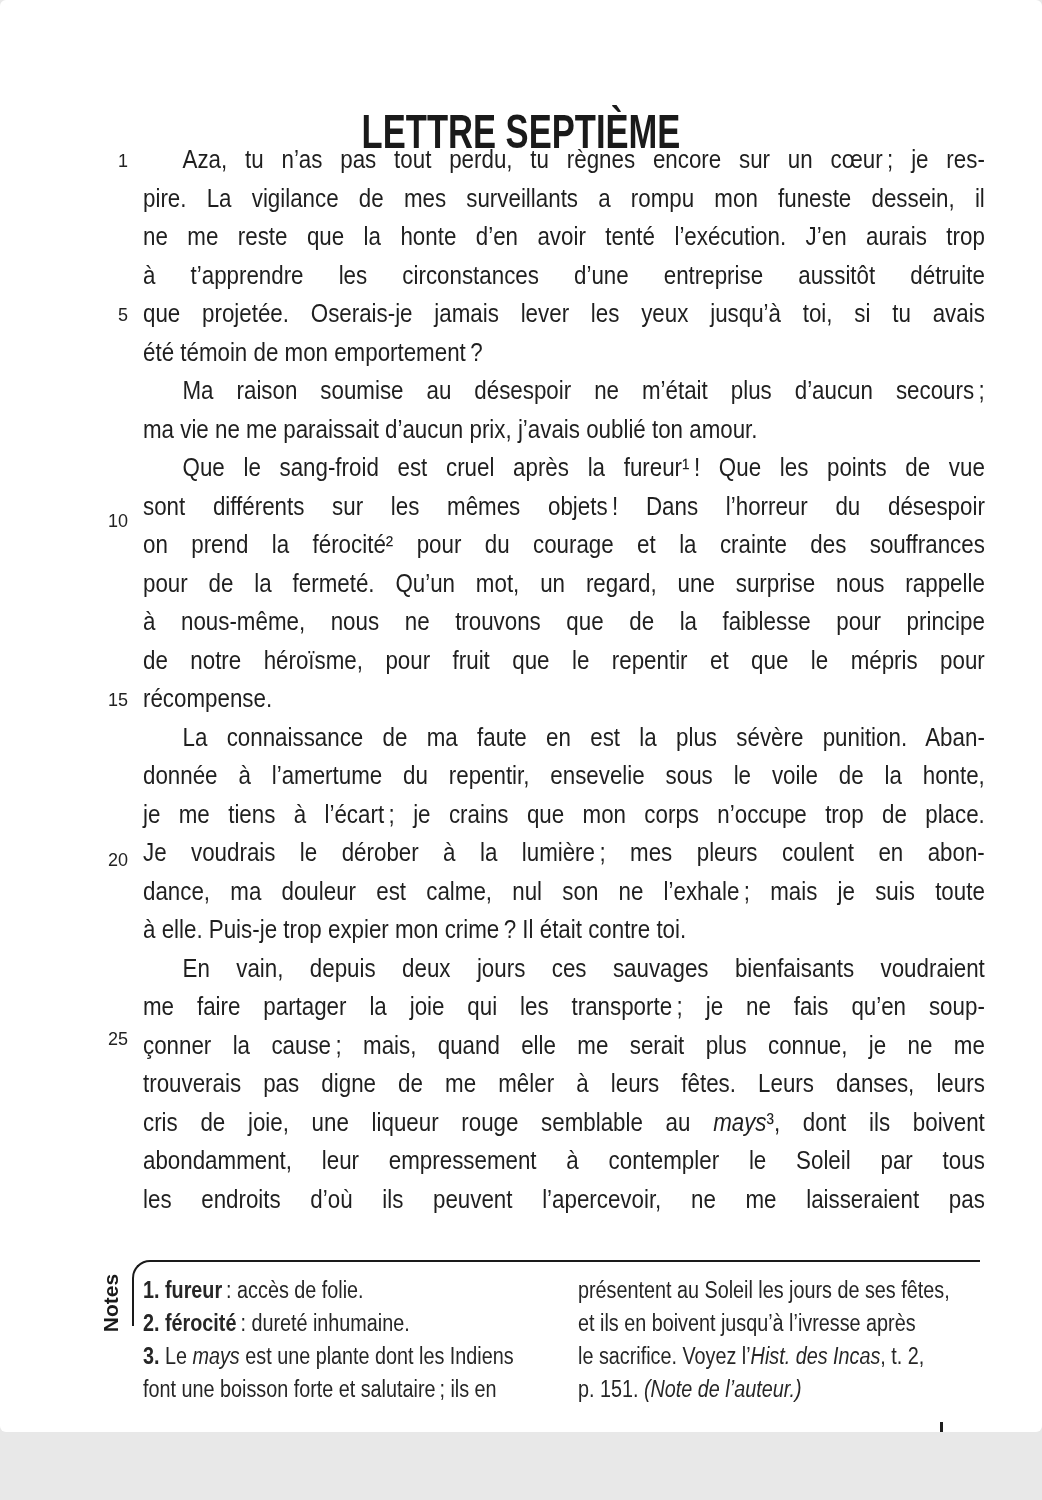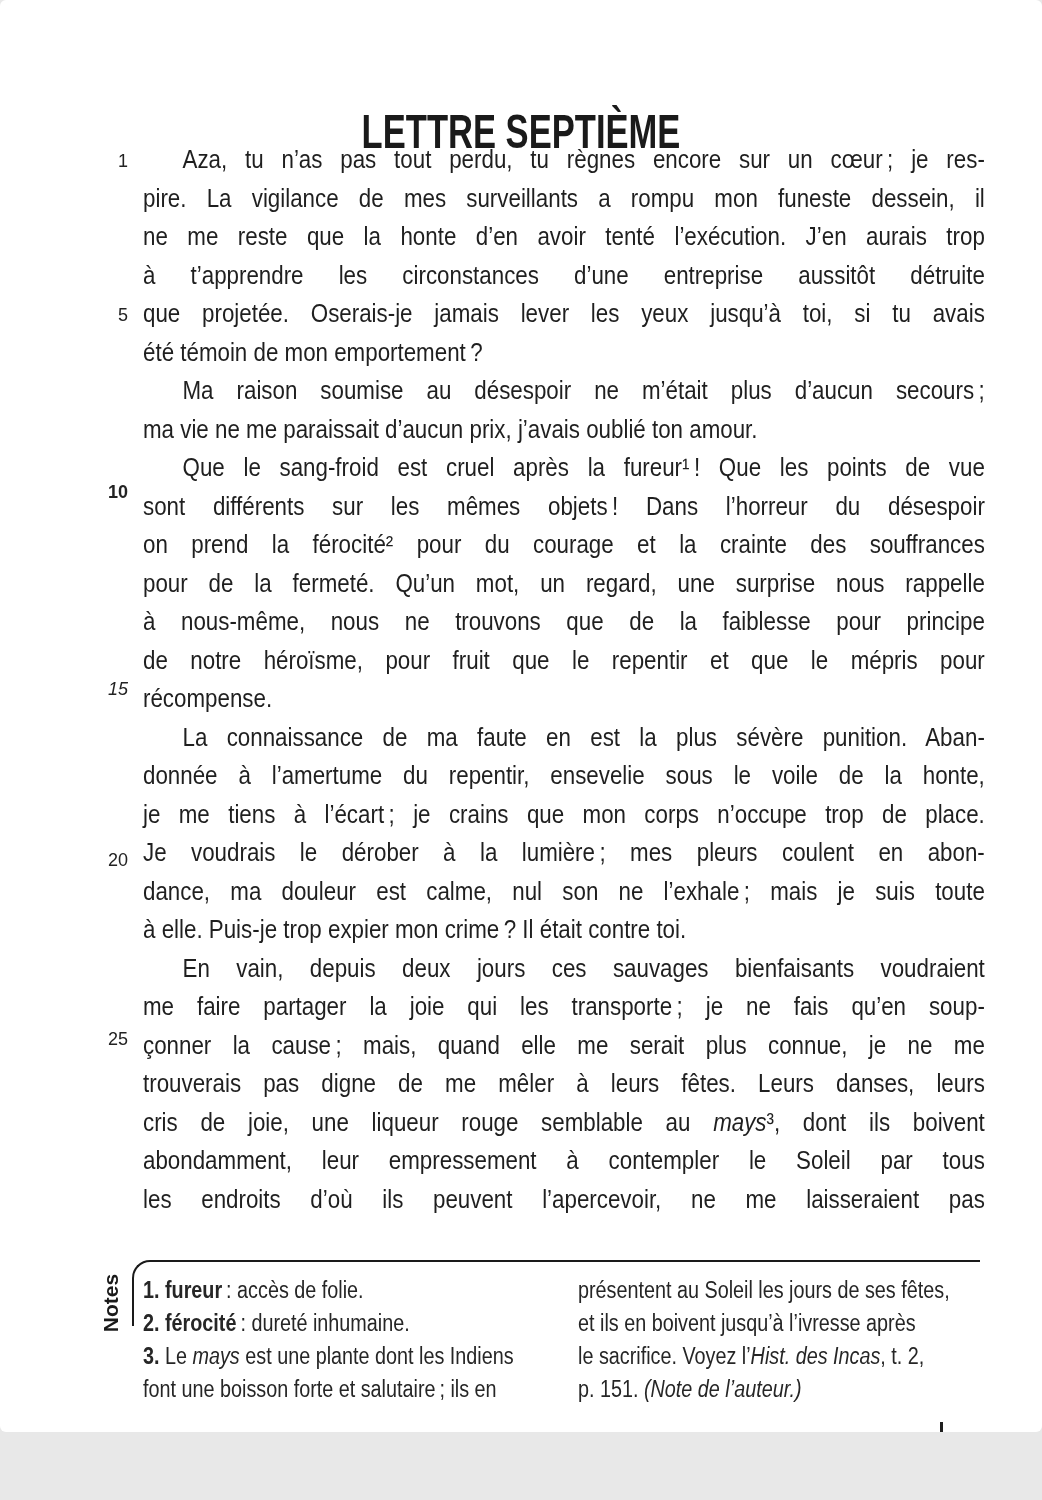--- a/index.html
+++ b/index.html
@@ -58,22 +58,22 @@
 </head>
 <body>
 
 <div class="page">
 
   <h1 class="title">LETTRE SEPTIÈME</h1>
 
   <div class="line-numbers">
       <div class="lnum" style="top: 0px;">1</div>
       <div class="lnum" style="top: 154px;">5</div>
-      <div class="lnum" style="top: 331px; font-weight: bold;">10</div>
-      <div class="lnum" style="top: 528px; font-style: italic;">15</div>
+      <div class="lnum" style="top: 360px;">10</div>
+      <div class="lnum" style="top: 539px;">15</div>
       <div class="lnum" style="top: 699px;">20</div>
       <div class="lnum" style="top: 878px;">25</div>
     </div>
 
   <div class="body-text">
       <div class="bline just ind"><span>Aza, tu n’as pas tout perdu, tu règnes encore sur un cœur ; je res-</span></div>
       <div class="bline just"><span>pire. La vigilance de mes surveillants a rompu mon funeste dessein, il</span></div>
       <div class="bline just"><span>ne me reste que la honte d’en avoir tenté l’exécution. J’en aurais trop</span></div>
       <div class="bline just"><span>à t’apprendre les circonstances d’une entreprise aussitôt détruite</span></div>
       <div class="bline just"><span>que projetée. Oserais-je jamais lever les yeux jusqu’à toi, si tu avais</span></div>

